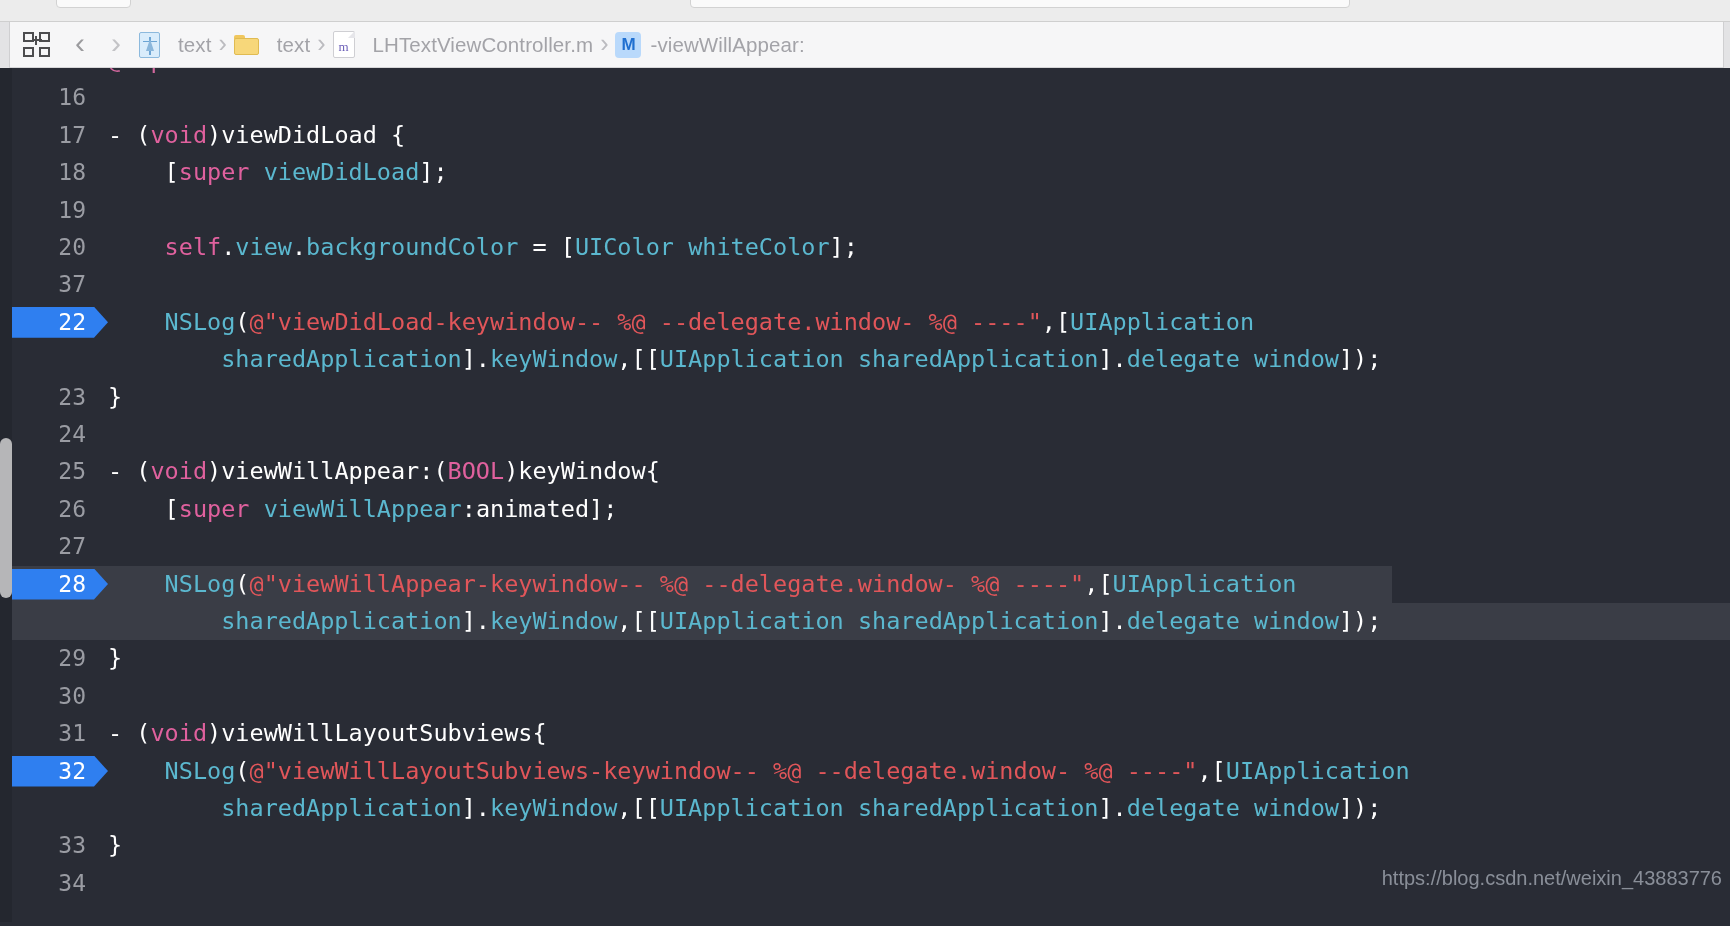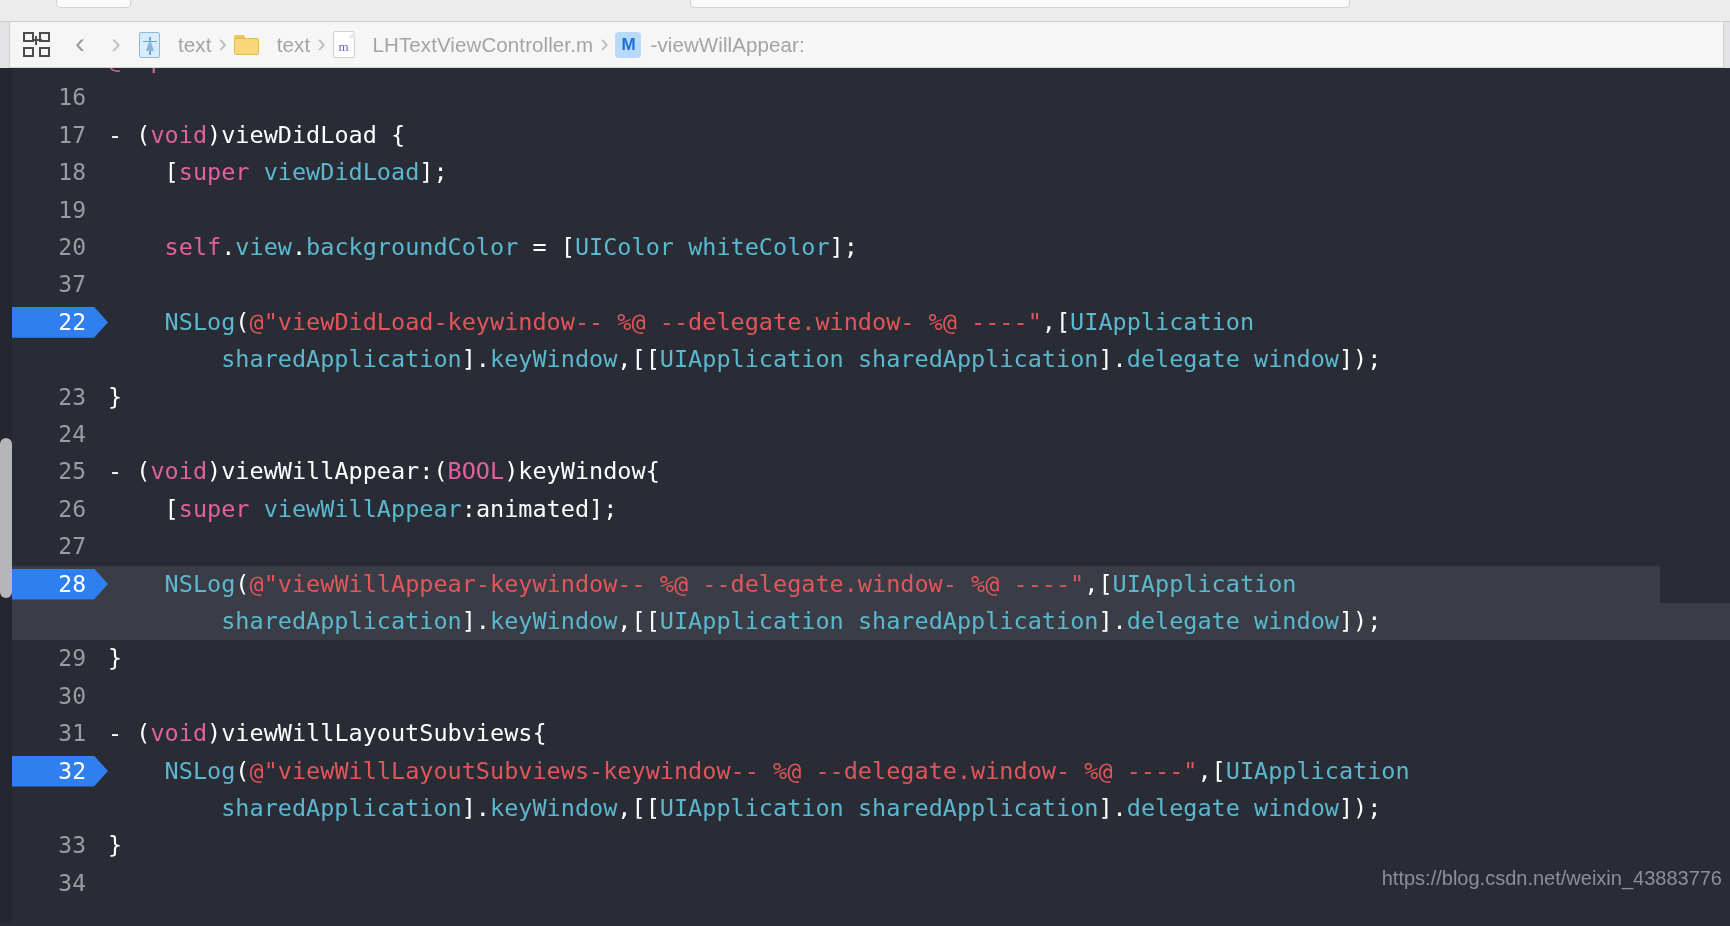--- a/index.html
+++ b/index.html
@@ -306,21 +306,21 @@
         <div class="code-text"><span class="pl">- (</span><span class="kw">void</span><span class="pl">)viewWillAppear:(</span><span class="kw">BOOL</span><span class="pl">)keyWindow{</span></div>
       </div>
       <div class="row" style="position: absolute; left: 0px; top: 422.8px; width: 1718px;">
         <div class="ln">26</div>
         <div class="code-text"><span class="pl">    [</span><span class="kw">super</span><span class="pl"> </span><span class="id">viewWillAppear</span><span class="pl">:animated];</span></div>
       </div>
       <div class="row" style="position: absolute; left: 0px; top: 460.2px; width: 1416px;">
         <div class="ln">27</div>
         <div class="code-text"></div>
       </div>
-      <div class="row bp current" style="position: absolute; left: 0px; top: 497.6px; width: 1648px; text-decoration: underline;">
+      <div class="row bp current" style="position: absolute; left: 0px; top: 497.6px; width: 1380px; text-decoration: underline;">
         <div class="bpshape"></div>
         <div class="ln">28</div>
         <div class="code-text"><span class="pl">    </span><span class="fn">NSLog</span><span class="pl">(</span><span class="str">@"viewWillAppear-keywindow-- %@ --delegate.window- %@ ----"</span><span class="pl">,[</span><span class="id">UIApplication</span></div>
       </div>
       <div class="row current" style="position: absolute; left: 0px; top: 535px; width: 1718px;">
         <div class="ln"></div>
         <div class="code-text"><span class="pl">        </span><span class="id">sharedApplication</span><span class="pl">].</span><span class="id">keyWindow</span><span class="pl">,[[</span><span class="id">UIApplication</span><span class="pl"> </span><span class="id">sharedApplication</span><span class="pl">].</span><span class="id">delegate</span><span class="pl"> </span><span class="id">window</span><span class="pl">]);</span></div>
       </div>
       <div class="row" style="position: absolute; left: 0px; top: 572.4px; width: 1718px;">
         <div class="ln">29</div>

